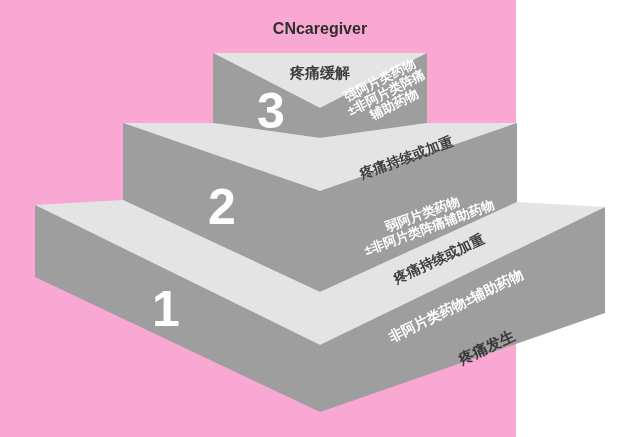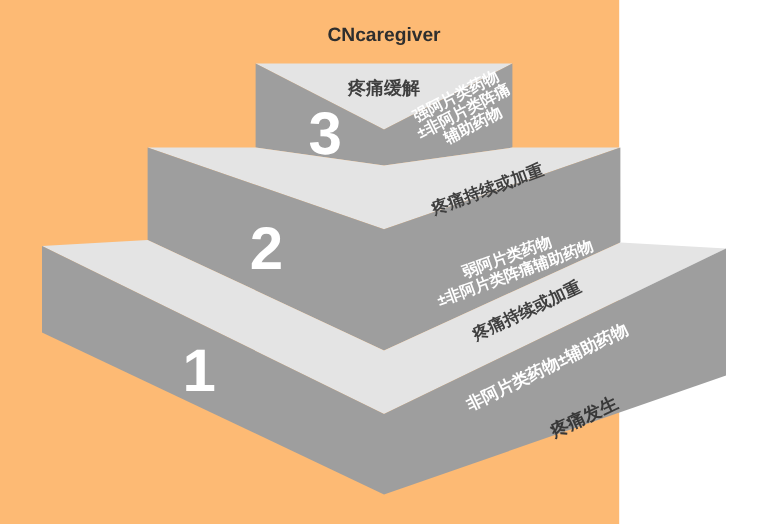--- a/index.html
+++ b/index.html
@@ -8,21 +8,21 @@
     background: #ffffff;
     width: 640px;
     height: 437px;
     overflow: hidden;
     font-family: "Liberation Sans", "DejaVu Sans", sans-serif;
   }
   .stage {
     position: relative;
     width: 516px;
     height: 437px;
-    background: #fdba74;
+    background: #f9a8d4;
   }
   svg { display: block; }
   text { font-family: "Liberation Sans", "DejaVu Sans", sans-serif; }
   .title-text {
     font-size: 16px;
     font-weight: 600;
     fill: #2e2e2e;
   }
   .status-text {
     font-size: 14px;

